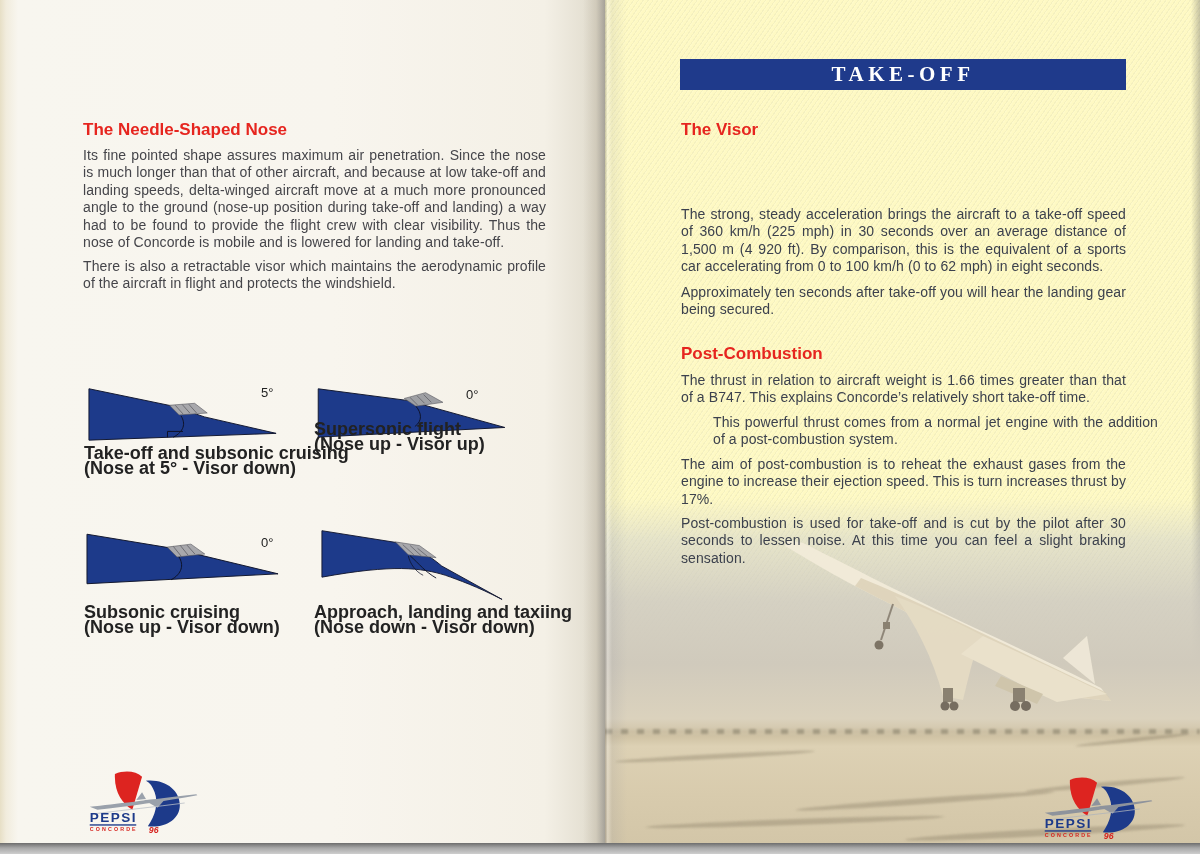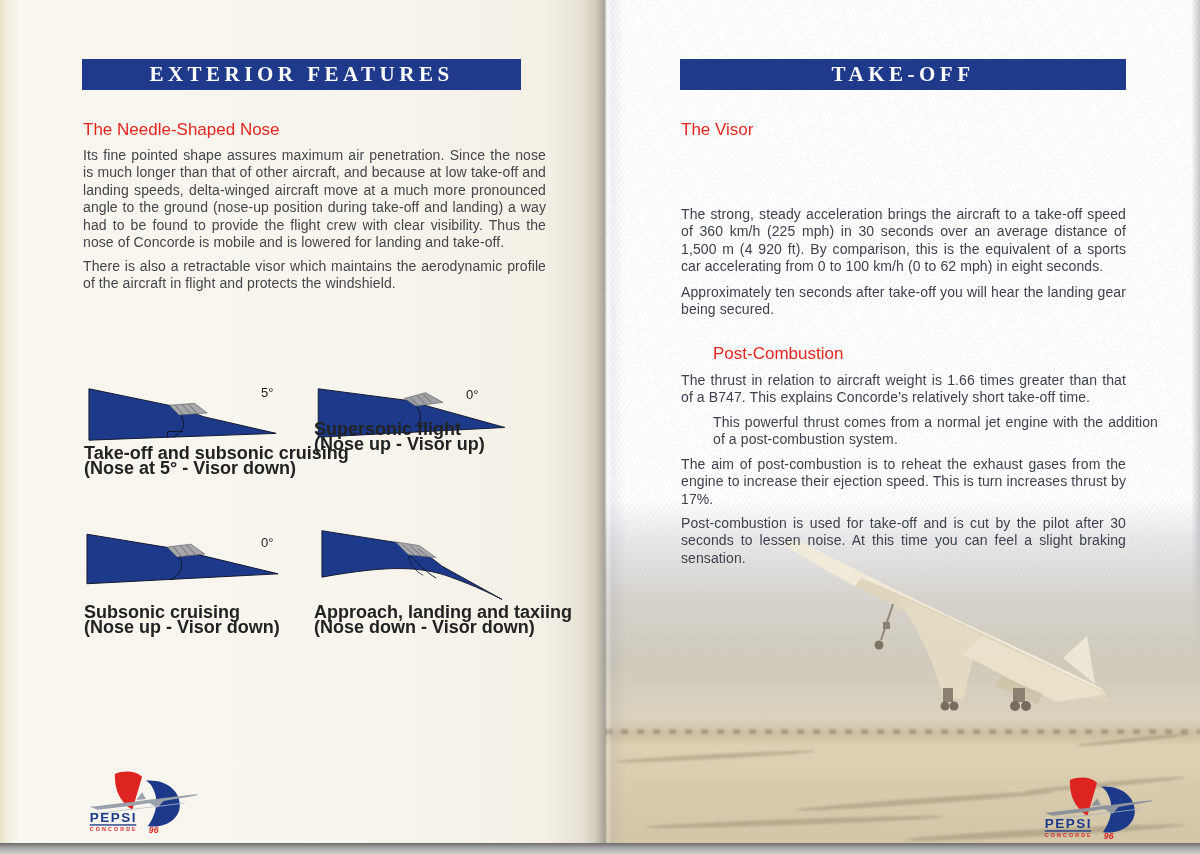--- a/index.html
+++ b/index.html
@@ -2,35 +2,35 @@
 <html><head>
 <meta charset="utf-8">
 <style>
   html,body{margin:0;padding:0;background:#9a9a9a;}
   .scan{position:relative;width:1200px;height:854px;overflow:hidden;
         font-family:"Liberation Sans",sans-serif;background:#8f8f8f;}
 
   
   .page-left{position:absolute;left:0;top:0;width:605px;height:843px;
     background:linear-gradient(90deg,#e7dfc6 0px,#f1ecdd 6px,#f8f6ef 18px,#f8f5ee 55%,#f4f0e6 90%,#ddd8c9 100%);}
-  .page-right{position:absolute;left:605px;top:0;width:595px;height:787px;background:#ffffff;}
+  .page-right{position:absolute;left:605px;top:0;width:595px;height:787px;background:#fef9c3;}
   .page-right .texture{position:absolute;inset:0;
     background:repeating-linear-gradient(125deg,rgba(255,255,255,.10) 0 1px,rgba(255,255,255,0) 1px 3px,rgba(90,100,125,.06) 3px 4px);}
   .page-right::after{content:"";position:absolute;top:0;right:0;width:9px;height:100%;
     background:linear-gradient(270deg,rgba(70,70,80,.30),rgba(70,70,80,0));}
   .gutter{position:absolute;left:583px;top:0;width:44px;height:843px;z-index:6;pointer-events:none;
     background:linear-gradient(90deg,rgba(0,0,0,0) 0%,rgba(110,95,70,.14) 30%,rgba(55,52,55,.32) 49%,rgba(245,245,250,.28) 56%,rgba(125,130,148,.12) 66%,rgba(0,0,0,0) 100%);}
   .scanner-strip{position:absolute;left:0;top:843px;width:1200px;height:11px;
     background:linear-gradient(180deg,#6d6d6d 0%,#a8a8a8 45%,#cecece 100%);}
 
   
   .band{position:absolute;height:31px;background:#1f3a8b;color:#ffffff;
     font-family:"Liberation Serif",serif;font-weight:bold;font-size:21px;
     letter-spacing:4.5px;text-align:center;line-height:31px;z-index:4;}
-  .red-h{position:absolute;color:#e6251f;font-weight:normal;font-size:17px;z-index:4;}
+  .red-h{position:absolute;color:#e6251f;font-weight:bold;font-size:17px;z-index:4;}
   .body-p{position:absolute;font-size:14px;line-height:17.4px;text-align:justify;z-index:4;
     color:#45454a;letter-spacing:.1px;}
   .page-right .body-p{color:#3c414d;}
 
   
   .diag{position:absolute;z-index:4;}
   .caption{position:absolute;font-size:18px;font-weight:bold;color:#222;line-height:14.8px;z-index:4;}
   .angle{position:absolute;font-size:13px;color:#222;z-index:4;}
 
   
@@ -60,23 +60,20 @@
   .logo-left{left:86px;top:771px;}
   .logo-right{left:436px;top:777px;}
 </style>
 </head>
 <body>
 
 <div class="scan">
 
   <div class="page-left">
 
-    <div class="band" style="left:82px;top:59px;width:439px;">
-      <span>EXTERIOR FEATURES</span>
-    </div>
 
     <div class="red-h" style="left:83px;top:120px;">The Needle-Shaped Nose</div>
 
     <div class="body-p" style="left:83px;top:147px;width:463px;">Its fine pointed shape assures maximum air penetration. Since the nose is much longer than that of other aircraft, and because at low take-off and landing speeds, delta-winged aircraft move at a much more pronounced angle to the ground (nose-up position during take-off and landing) a way had to be found to provide the flight crew with clear visibility. Thus the nose of Concorde is mobile and is lowered for landing and take-off.</div>
     <div class="body-p" style="left:83px;top:258px;width:463px;">There is also a retractable visor which maintains the aerodynamic profile of the aircraft in flight and protects the windshield.</div>
 
     <svg class="diag" style="left:84px;top:381px;" width="198" height="64" viewBox="0 0 200 66">
       <path d="M3,8 L90,26 L122,37 L196,54 L3,61 Z" fill="#1d3a8a" stroke="#12172e" stroke-width="1"></path>
       <path d="M86,25 L112,23 L125,33 L96,35 Z" fill="#a8a8ac" stroke="#55555c" stroke-width="0.6"></path>
       <path d="M92,25 L100,34 M99,24 L107,33 M106,24 L114,33" stroke="#6c6c72" stroke-width="1" fill="none"></path>
@@ -184,21 +181,21 @@
 
     <div class="band" style="left:75px;top:59px;width:446px;">
       <span>TAKE-OFF</span>
     </div>
 
     <div class="red-h" style="left:76px;top:120px;">The Visor</div>
 
     <div class="body-p" style="left:76px;top:206px;width:445px;">The strong, steady acceleration brings the aircraft to a take-off speed of 360 km/h (225 mph) in 30 seconds over an average distance of 1,500 m (4 920 ft). By comparison, this is the equivalent of a sports car accelerating from 0 to 100 km/h (0 to 62 mph) in eight seconds.</div>
     <div class="body-p" style="left:76px;top:284px;width:445px;">Approximately ten seconds after take-off you will hear the landing gear being secured.</div>
 
-    <div class="red-h" style="left:76px;top:344px;margin-left:32px;">Post-Combustion</div>
+    <div class="red-h" style="left:76px;top:344px;">Post-Combustion</div>
 
     <div class="body-p" style="left:76px;top:372px;width:445px;">The thrust in relation to aircraft weight is 1.66 times greater than that of a B747. This explains Concorde’s relatively short take-off time.</div>
     <div class="body-p" style="left:76px;top:414px;width:445px;margin-left:32px;">This powerful thrust comes from a normal jet engine with the addition of a post-combustion system.</div>
     <div class="body-p" style="left:76px;top:456px;width:445px;">The aim of post-combustion is to reheat the exhaust gases from the engine to increase their ejection speed. This is turn increases thrust by 17%.</div>
     <div class="body-p" style="left:76px;top:515px;width:445px;">Post-combustion is used for take-off and is cut by the pilot after 30 seconds to lessen noise. At this time you can feel a slight braking sensation.</div>
 
     <svg class="logo logo-right" viewBox="0 0 115 64">
       <path d="M28,3 C38,-1 50,0 56,6 L46,40 C36,34 27,22 28,3 Z" fill="#dd2420"></path>
       <path d="M60,10 C80,8 95,20 95,35 C95,50 80,59 62,57 C70,46 73,33 69,22 C67,16 64,12 60,10 Z" fill="#1d3a8a"></path>
       <g>

